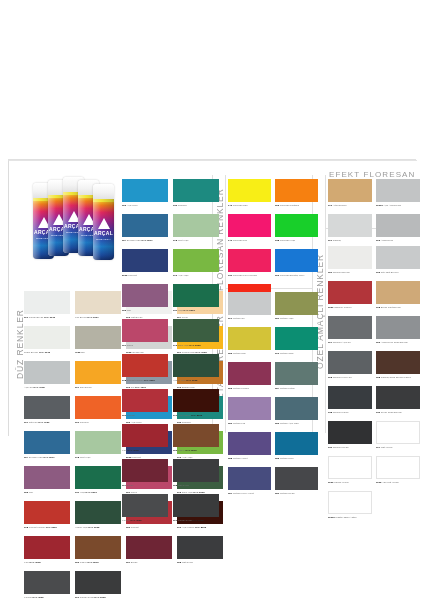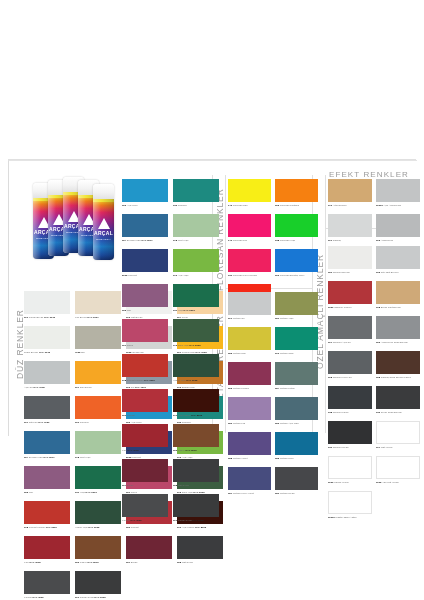--- a/index.html
+++ b/index.html
@@ -103,21 +103,21 @@
       <div class="logoA"></div>
       <div class="brand">ARÇAL</div>
       <div class="microtxt">SPREY BOYA</div>
     </div>
   </div>
 
   <div class="vtitle" style="left:6px;top:128px;height:90px;">DÜZ RENKLER</div>
   <div class="vtitle" style="left:206px;top:10px;height:120px;">FLORESAN RENKLER</div>
   <div class="vtitle" style="left:206px;top:128px;height:118px;">METALİK RENKLER</div>
   <div class="vtitle" style="left:306px;top:68px;height:140px;">ÖZEL AMAÇLI RENKLER</div>
-  <div class="htitle" style="left:320px;top:9px;">EFEKT RENKLER</div>
+  <div class="htitle" style="left:320px;top:9px;">EFEKT FLORESAN</div>
 
   <div class="vrule" style="left:203px;top:14px;height:258px;"></div>
   <div class="vrule" style="left:216px;top:14px;height:258px;"></div>
   <div class="vrule" style="left:303px;top:14px;height:258px;"></div>
   <div class="vrule" style="left:316px;top:14px;height:258px;"></div>
   <div class="hrule" style="left:216px;top:127px;width:87px;"></div>
   <div class="hrule" style="left:316px;top:67px;width:92px;"></div>
 
   <div class="grid" style="left:15px;top:130px;">
       <div class="cell" style="left: 0px; top: 0px; width: 46px;">

